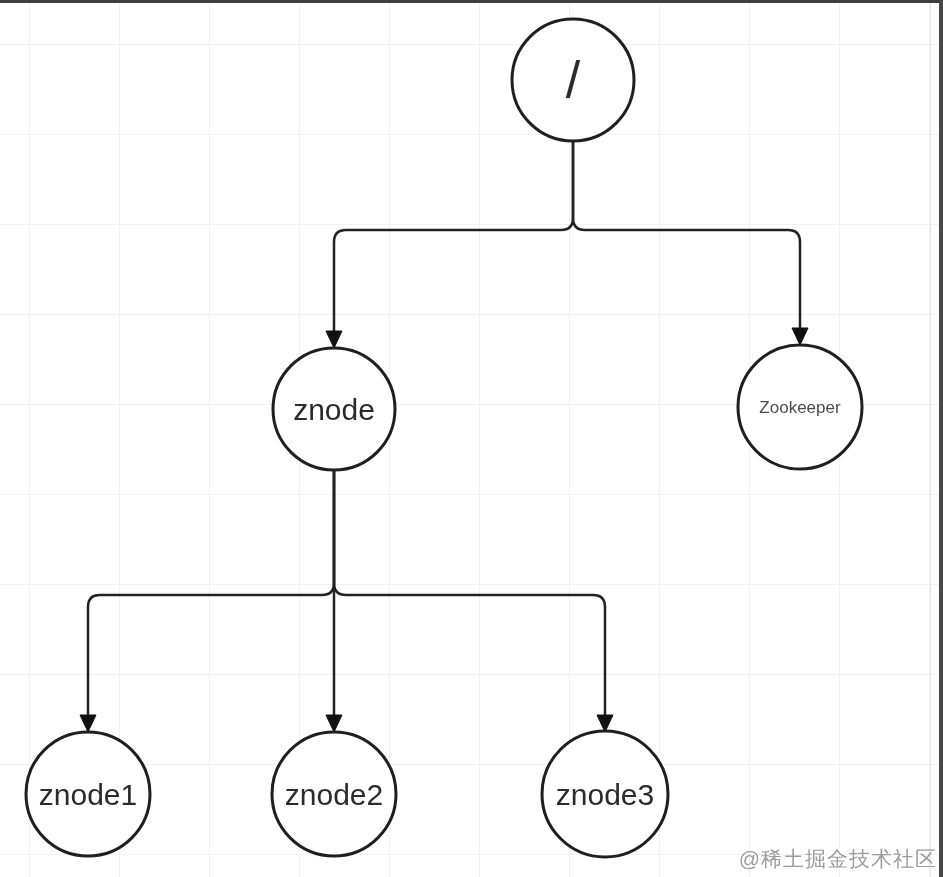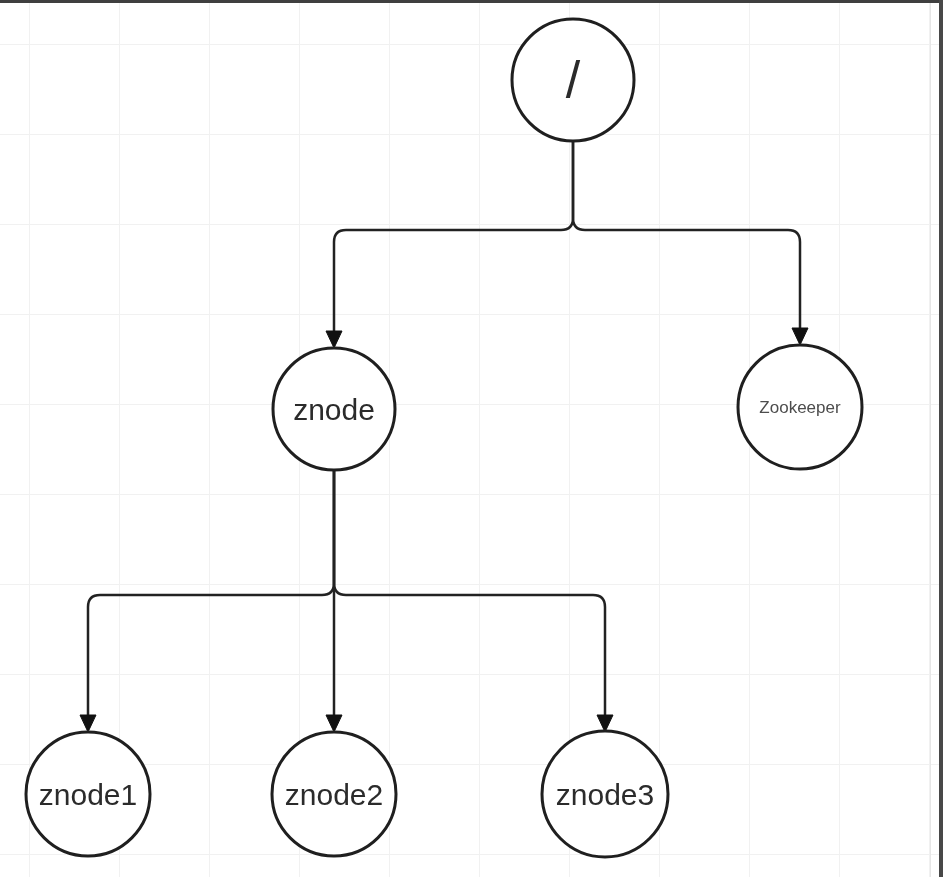--- a/index.html
+++ b/index.html
@@ -97,13 +97,14 @@
       <circle cx="800" cy="407" r="62"></circle>
       <text x="800" y="407" font-size="17" dominant-baseline="central" class="muted">Zookeeper</text>
       <circle cx="88" cy="794" r="62"></circle>
       <text x="88" y="794" font-size="30" dominant-baseline="central" class="">znode1</text>
       <circle cx="334" cy="794" r="62"></circle>
       <text x="334" y="794" font-size="30" dominant-baseline="central" class="">znode2</text>
       <circle cx="605" cy="794" r="63"></circle>
       <text x="605" y="794" font-size="30" dominant-baseline="central" class="">znode3</text>
     </svg>
 
+  <div class="watermark">@稀土掘金技术社区</div>
 </div>
 
 </body></html>

